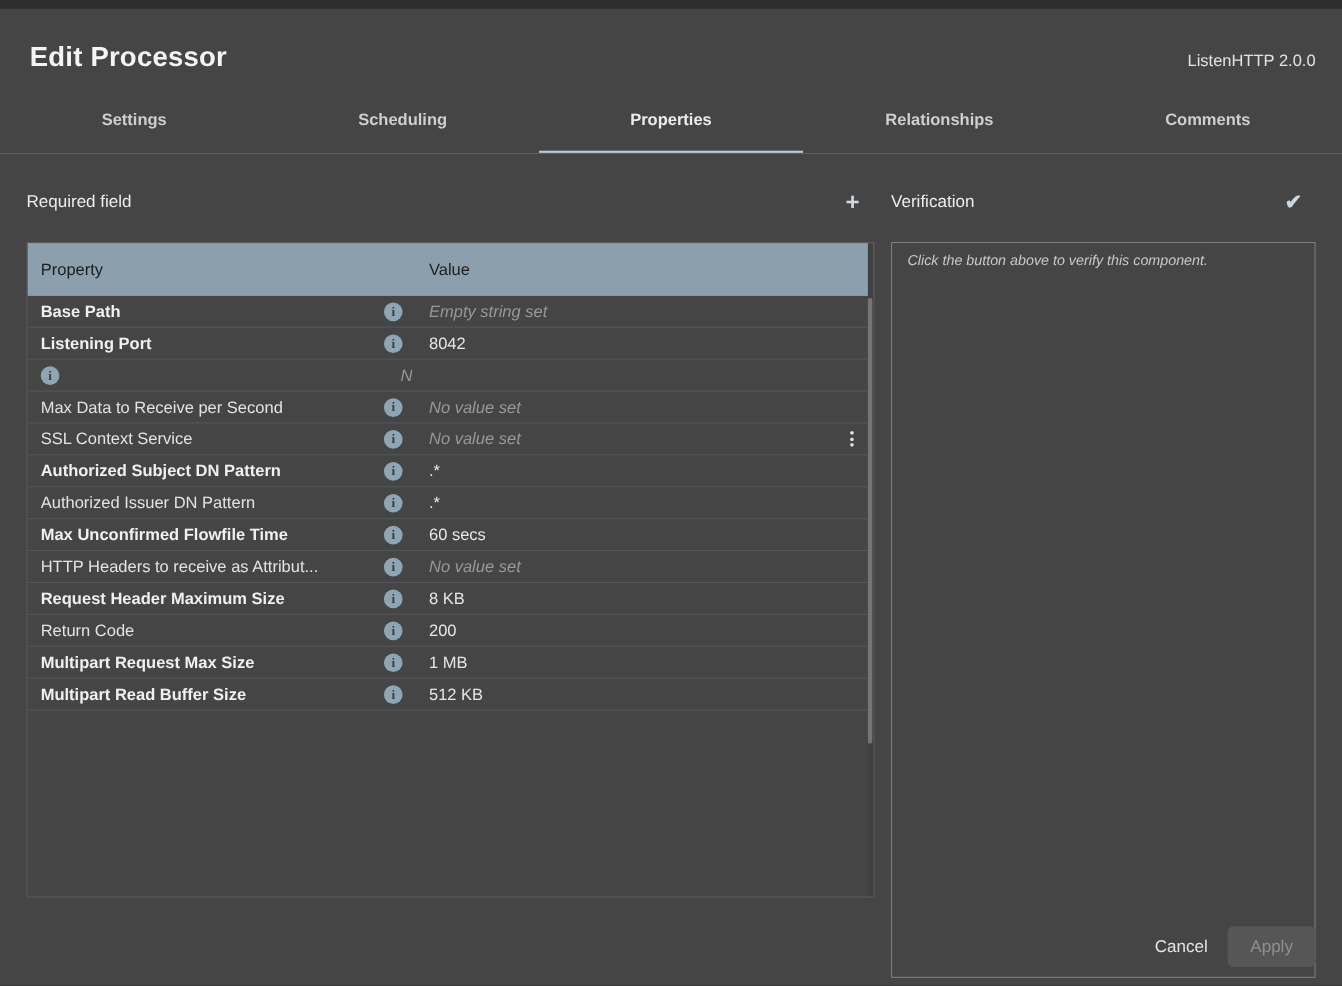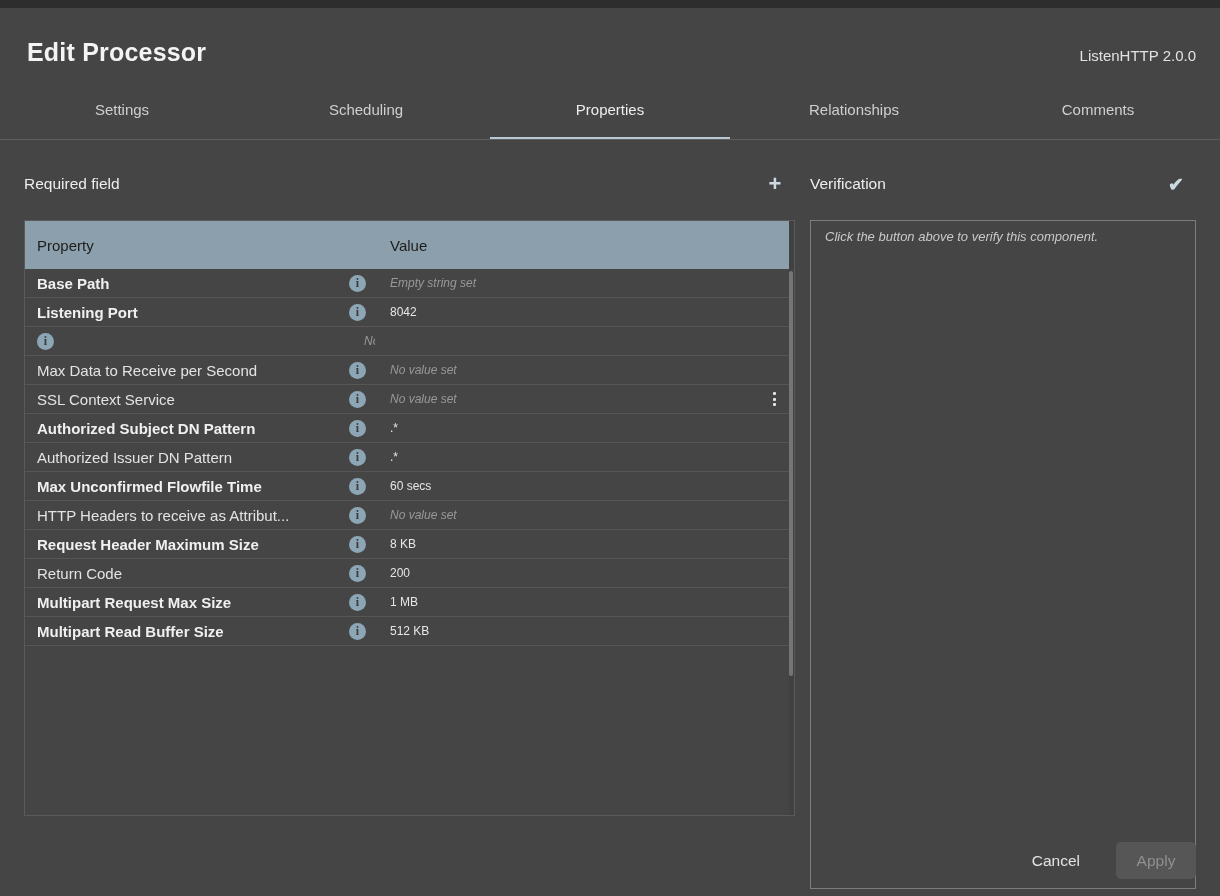--- a/index.html
+++ b/index.html
@@ -19,21 +19,21 @@
     display:flex; justify-content:space-between; align-items:baseline;
     padding:30px 24px 0 27px;
   }
   .dialog-title { font-size:25px; font-weight:700; color:#f4f4f4; letter-spacing:.2px; }
   .dialog-version { font-size:15px; color:#e2e2e2; }
 
   
   .tabs { display:flex; margin-top:24px; border-bottom:1px solid #5e5e5e; }
   .tab {
     flex:1; text-align:center; padding:10px 0 21px; position:relative;
-    font-size:15px; color:#cfcfcf; cursor:pointer;
+    font-size:15px; color:#cfcfcf; cursor:pointer;font-weight:bold;
   }
   .tab.active { color:#ededed; }
   .tab.active::after {
     content:""; position:absolute; left:2px; right:2px; bottom:0; height:2px;
     background:#b9c8d1;
   }
 
   
   .content { display:flex; gap:15px; padding:0 24px; margin-top:28px; }
   .left-pane { width:771px; flex:none; }
@@ -70,21 +70,21 @@
   .prop-name {
     font-size:15px; color:#e3e3e3; white-space:nowrap; overflow:hidden;
   }
   .prop-row.required .prop-name { font-weight:700; color:#f0f0f0; }
   .info-icon {
     width:17px; height:17px; border-radius:50%; background:#8ca6b5;
     color:#3c3c3c; font-family:"Liberation Serif", serif; font-weight:700;
     font-size:12px; display:flex; align-items:center; justify-content:center;
     line-height:1; cursor:default;
   }
-  .prop-value { font-size:12px; color:#e6e6e6; padding-left:15px; white-space:nowrap; overflow:hidden; }
+  .prop-value { font-size:15px; color:#e6e6e6; padding-left:15px; white-space:nowrap; overflow:hidden; }
   .prop-row.placeholder .prop-value { color:#989898; font-style:italic; }
   .kebab {
     display:none; flex-direction:column; gap:2.5px; align-items:center;
     justify-content:center; background:none; border:none; cursor:pointer;
     width:24px; height:24px; margin:0 auto; padding:0;
   }
   .prop-row.has-menu .kebab { display:flex; }
   .kebab span { width:3px; height:3px; background:#e4e4e4; border-radius:1px; display:block; }
 
   .scroll-track {
@@ -97,21 +97,21 @@
 
   
   .verify-panel {
     height:669px; border:1px solid #7d7d7d; padding:6px 14px;
     font-size:13px; font-style:italic; color:#c9c9c9; line-height:1.55;
   }
 
   
   .footer {
     position:absolute; right:0; bottom:0; padding:0 24px 17px;
-    display:flex; align-items:center; gap:34px;
+    display:flex; align-items:center; gap:16px;
   }
   .btn-cancel {
     background:none; border:none; color:#e3e3e3; font-size:15.5px; cursor:pointer;
     font-family:inherit; padding:8px 2px;
   }
   .btn-apply {
     background:#565656; border:none; color:#8f8f8f; font-size:15.5px;
     font-family:inherit; border-radius:5px; padding:0; width:80px; height:37px;
     cursor:default;
   }

